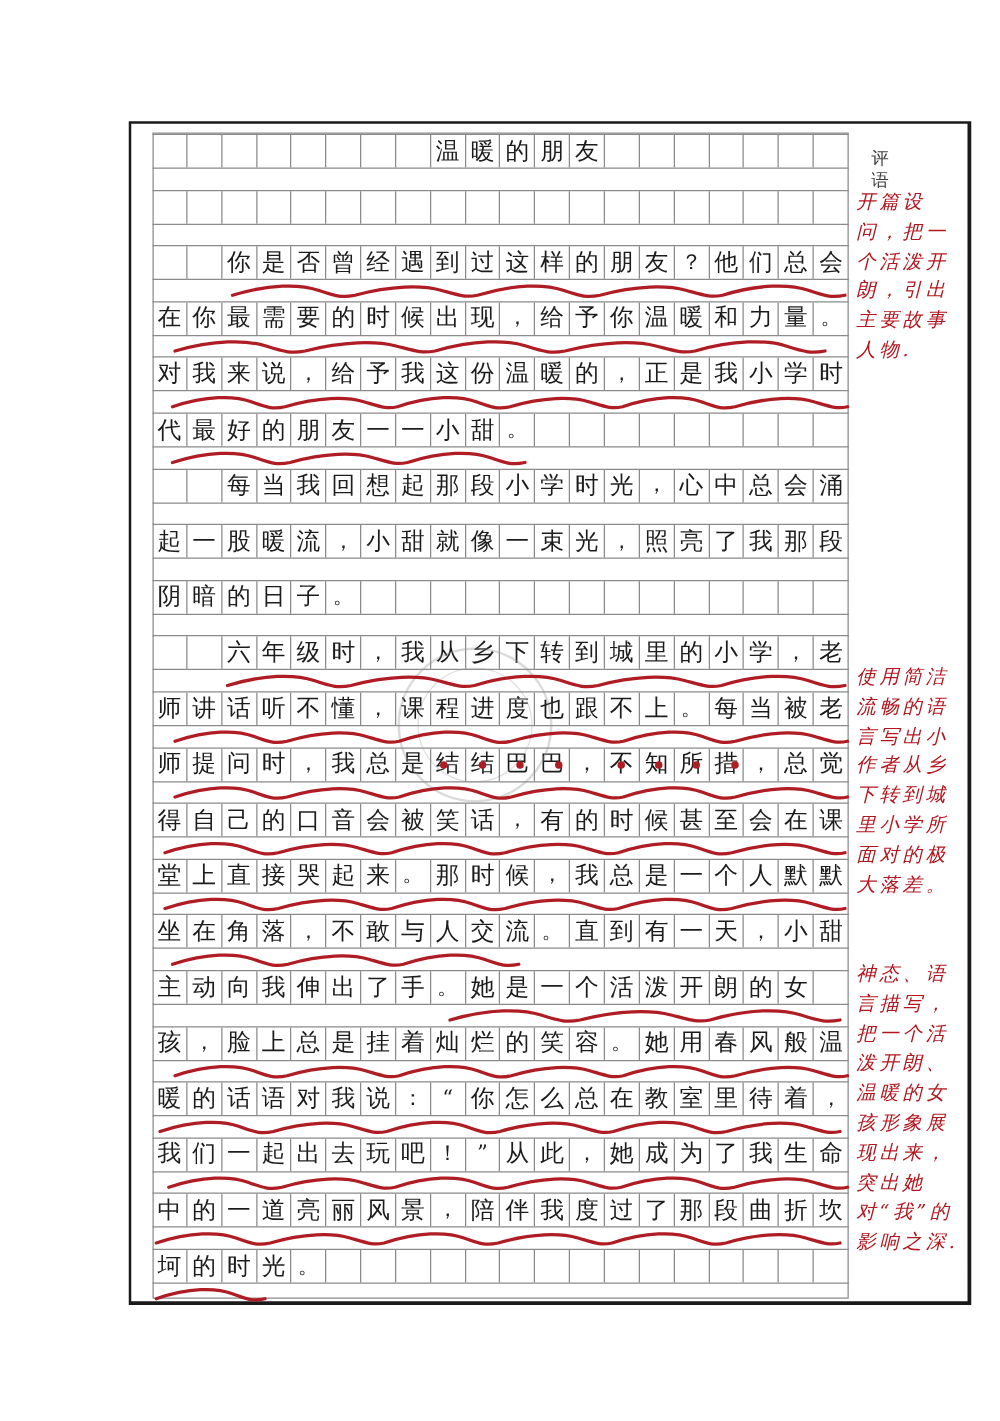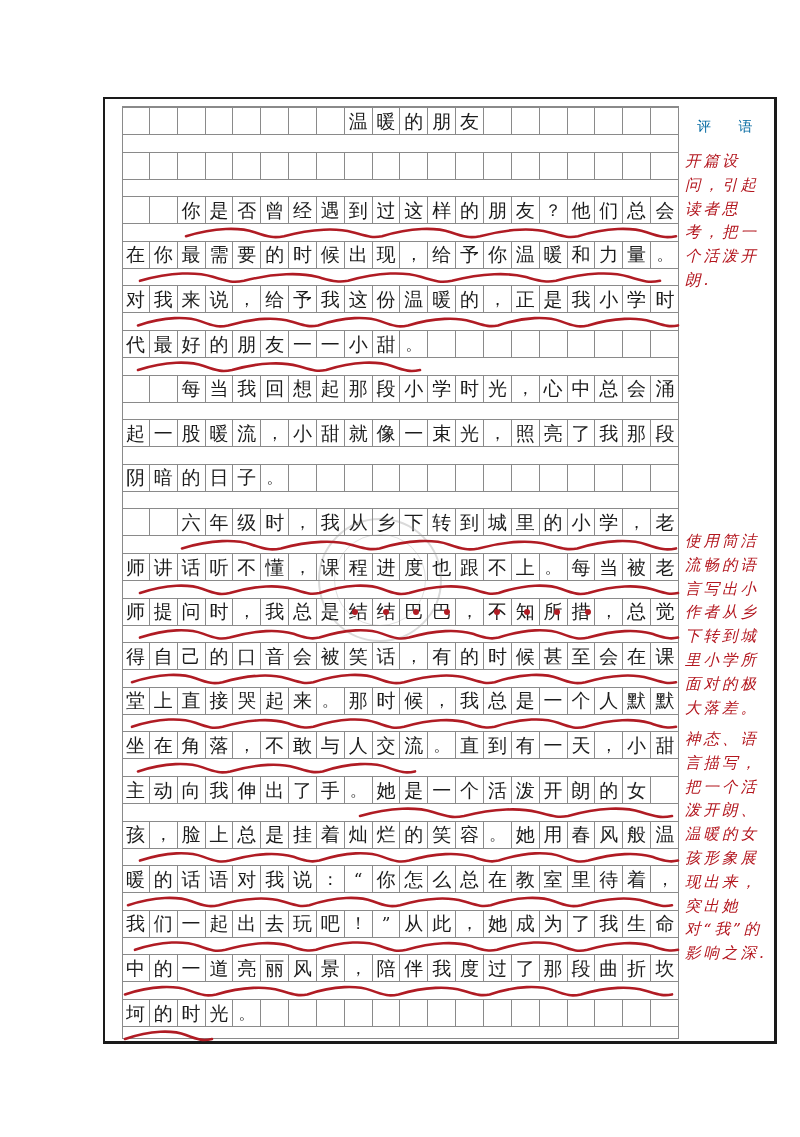--- a/index.html
+++ b/index.html
@@ -17,21 +17,21 @@
           display: flex; align-items: center; justify-content: center;
           font-family: "DejaVu Serif", serif; font-size: 19px; color: #1c1c1c; line-height: 1; }
   .cell:last-child { border-right: none; }
   .cell.punct { font-size: 17px; }
   #waves { position: absolute; left: 0; top: 0; width: 800px; height: 1137px; pointer-events: none; }
   #stamp { position: absolute; left: 318px; top: 518px; width: 124px; height: 124px;
            border-radius: 50%; border: 2px solid rgba(150,150,150,0.35); box-sizing: border-box; }
   #stamp::after { content: ""; position: absolute; left: 14px; top: 14px; right: 14px; bottom: 14px;
            border-radius: 50%; border: 1.5px solid rgba(150,150,150,0.3); }
   .comment-head { position: absolute; left: 697px; top: 118px; width: 70px; text-align: left;
-                  font-family: Liberation Serif, serif; font-size: 14px; color: #0369a1; letter-spacing: 12px; }
+                  font-family: Liberation Mono, monospace; font-size: 14px; color: #404040; letter-spacing: 12px; }
   .comment { position: absolute; left: 685px; width: 84px;
              font-family: "DejaVu Serif", serif; font-size: 15.5px; line-height: 23.8px;
              color: #b3161e; letter-spacing: 3px; word-break: break-all; font-style: italic; }
 </style>
 </head>
 <body>
 
 <div id="sheet"></div>
 <div id="grid"></div>
 <div id="rows">
@@ -520,15 +520,15 @@
     <circle cx="386" cy="612" r="3" fill="#b01c24"></circle>
     <circle cx="416" cy="612" r="3" fill="#b01c24"></circle>
     <circle cx="447" cy="612" r="3" fill="#b01c24"></circle>
     <circle cx="497" cy="612" r="3" fill="#b01c24"></circle>
     <circle cx="527" cy="612" r="3" fill="#b01c24"></circle>
     <circle cx="557" cy="612" r="3" fill="#b01c24"></circle>
     <circle cx="588" cy="612" r="3" fill="#b01c24"></circle>
   </svg>
 
 <div class="comment-head">评 语</div>
-<div class="comment" style="top:150px">开篇设问，引起读者思考，把一个活泼开朗.</div>
+<div class="comment" style="top:150px">开篇设问，把一个活泼开朗，引出主要故事人物.</div>
 <div class="comment" style="top:530px">使用简洁流畅的语言写出小作者从乡下转到城里小学所面对的极大落差。</div>
-<div class="comment" style="top:728px">神态、语言描写，把一个活泼开朗、温暖的女孩形象展现出来，突出她对“我”的影响之深.</div>
+<div class="comment" style="top:768px">神态、语言描写，把一个活泼开朗、温暖的女孩形象展现出来，突出她对“我”的影响之深.</div>
 
 </body></html>

